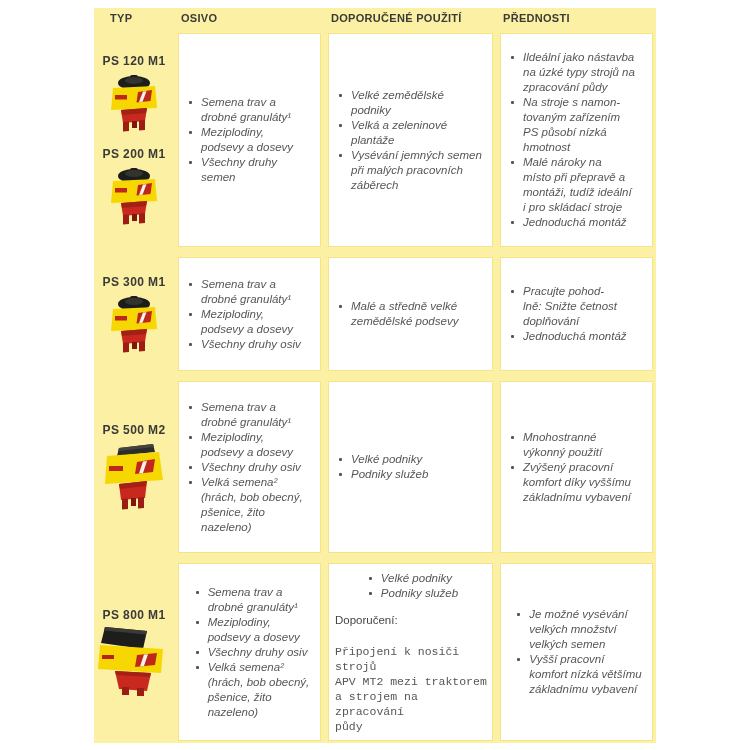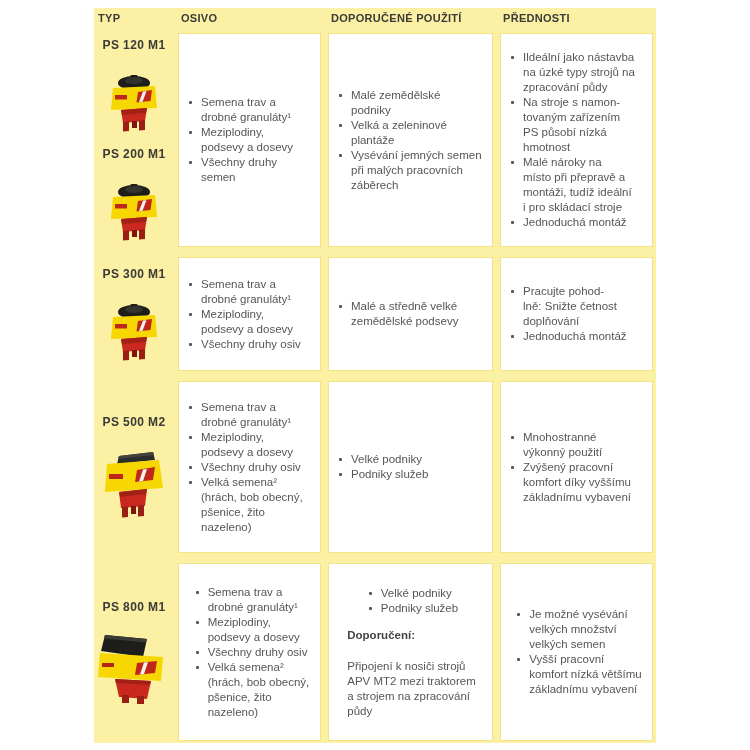--- a/index.html
+++ b/index.html
@@ -13,50 +13,50 @@
     background:#FBF0A3;padding-bottom:2px;
   }
   .header-row{
     display:grid;grid-template-columns:80px 150px 172px 160px;
     height:20px;align-items:center;
   }
   .hcell{
     font-size:11px;font-weight:700;color:#3A3A39;letter-spacing:0.3px;
     padding-left:7px;white-space:nowrap;
   }
-  .hcell.c1{padding-left:4px;}
+  .hcell.c1{padding-left:16px;}
   .row{display:grid;grid-template-columns:80px 150px 172px 160px;padding-top:10px;}
   #rows .row:first-child{padding-top:5px;}
   .cell{
     background:#ffffff;border:1px solid #F4E488;
     margin:0 3px 0 4px;box-sizing:border-box;
     display:flex;flex-direction:column;justify-content:center;
     padding:6px 4px 6px 6px;
   }
   .r1 .cell{min-height:214px;}
   .r2 .cell{min-height:114px;}
   .r3 .cell{min-height:172px;}
   .r4 .cell{min-height:178px;align-items:center;}
   .typ-cell{
     display:flex;flex-direction:column;align-items:center;justify-content:center;
     gap:14px;padding:2px 0;box-sizing:border-box;
   }
-  .product{display:flex;flex-direction:column;align-items:center;gap:19px;}
+  .product{display:flex;flex-direction:column;align-items:center;gap:3px;}
   .product-name{
     font-size:12px;font-weight:700;color:#3A3A39;white-space:nowrap;letter-spacing:0.4px;
   }
-  .bullets{list-style:none;margin:0;padding:0;font-size:11.5px;line-height:15px;color:#565655;}
+  .bullets{list-style:none;margin:0;padding:0;font-size:11.5px;line-height:15px;color:#565655;font-style:italic;}
   .bullets li{position:relative;padding-left:16px;white-space:pre-line;}
   .bullets li::before{
     content:"";position:absolute;left:4px;top:6px;width:3px;height:3px;
     background:#565655;border-radius:1px;
   }
   .note{margin-top:12px;font-size:11.5px;line-height:15px;color:#565655;}
-  .note-title{font-weight:700;color:#454544;margin-bottom:16px;}
-  .note-text{white-space:pre-line;}
+  .note-title{font-weight:400;color:#454544;margin-bottom:16px;}
+  .note-text{white-space:pre-line;font-family:Liberation Mono, monospace;}
   .product-img svg{display:block;}
 </style>
 </head>
 <body>
 
 <div class="table-wrap">
   <div class="header-row">
     <div class="hcell c1">TYP</div>
     <div class="hcell">OSIVO</div>
     <div class="hcell">DOPORUČENÉ POUŽITÍ</div>
@@ -109,21 +109,21 @@
             <li>Semena trav a
 drobné granuláty¹</li>
             <li>Meziplodiny,
 podsevy a dosevy</li>
             <li>Všechny druhy
 semen</li>
           </ul>
     </div>
     <div class="cell pouziti-cell">
       <ul class="bullets">
-            <li>Malé zemědělské
+            <li>Velké zemědělské
 podniky</li>
             <li>Velká a zeleninové
 plantáže</li>
             <li>Vysévání jemných semen
 při malých pracovních
 záběrech</li>
           </ul>
 
     </div>
     <div class="cell prednosti-cell">

